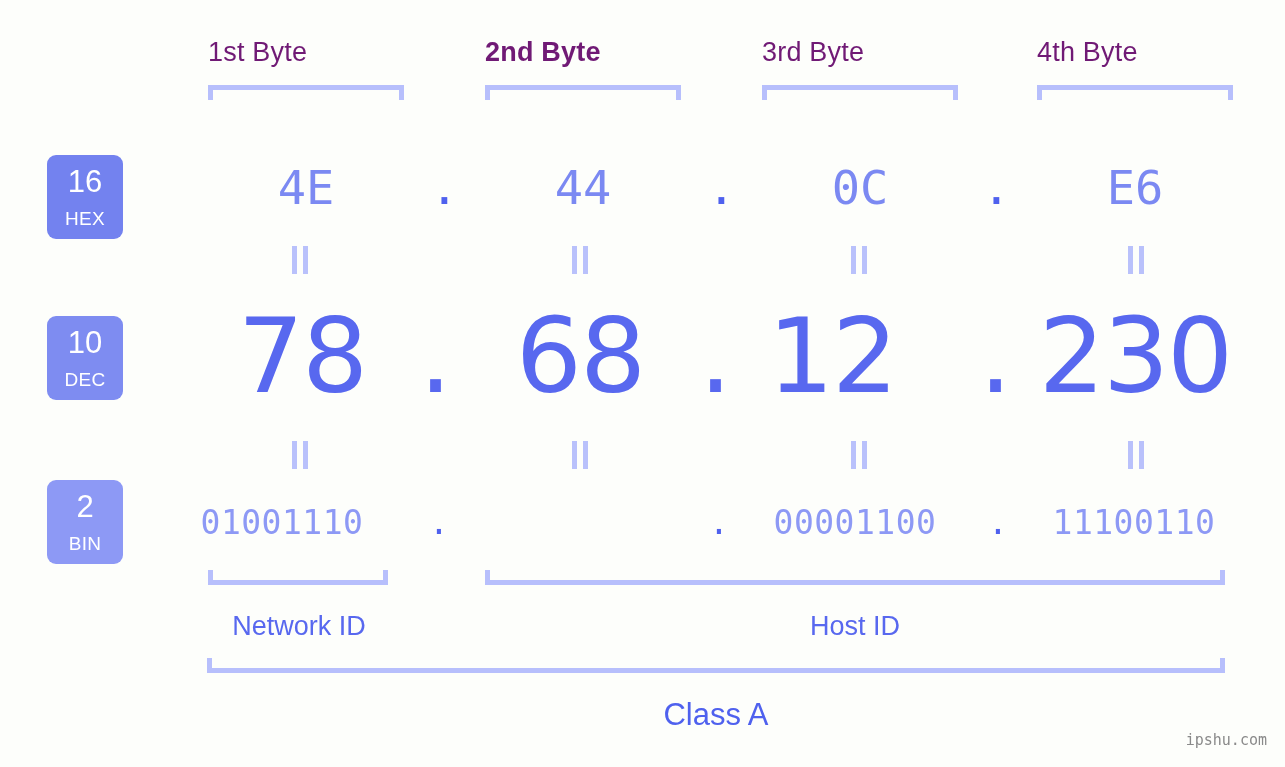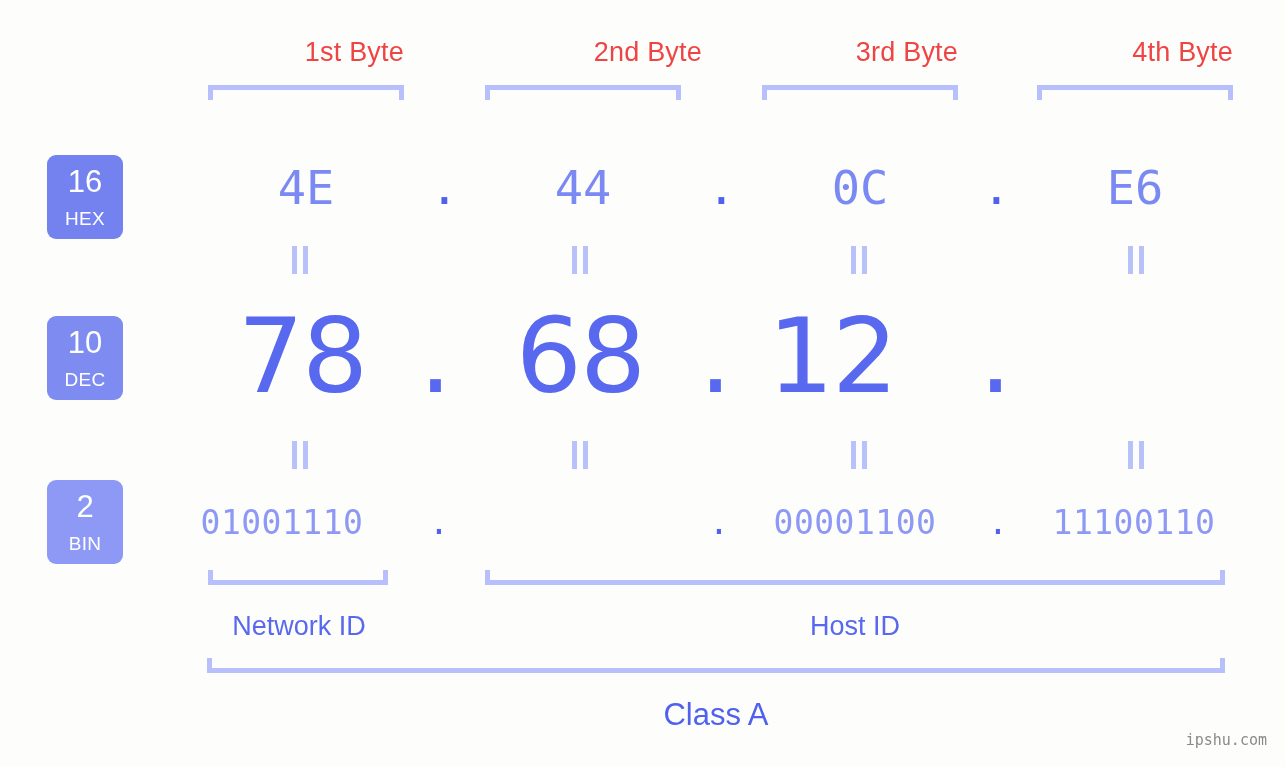--- a/index.html
+++ b/index.html
@@ -8,24 +8,24 @@
     width:1285px; height:767px;
     font-family:"Liberation Sans", sans-serif;
     position:relative;
     overflow:hidden;
   }
   .stage{ position:absolute; inset:0; }
 
   
   .byte-label{
     position:absolute;
-    color:#ef4444;
+    color:#701a75;
     font-size:27px;
     font-family:"Liberation Sans", sans-serif;
-    text-align:right;
+    text-align:left;
     white-space:nowrap;
     letter-spacing:0.2px;
   }
   
   .bracket-down{
     position:absolute;
     border-top:5px solid #b7bffc;
     border-left:5px solid #b7bffc;
     border-right:5px solid #b7bffc;
     height:15px;
@@ -129,21 +129,21 @@
     font-size:15px;
     letter-spacing:0px;
   }
 </style>
 </head>
 <body>
 
 <div class="stage">
 
   <div class="byte-label" style="left:208px; top:37px; width:196px;">1st Byte</div>
-  <div class="byte-label" style="left:506px; top:37px; width:196px;">2nd Byte</div>
+  <div class="byte-label" style="left:485px; top:37px; width:196px;font-weight:bold;">2nd Byte</div>
   <div class="byte-label" style="left:762px; top:37px; width:196px;">3rd Byte</div>
   <div class="byte-label" style="left:1037px; top:37px; width:196px;">4th Byte</div>
 
   <div class="bracket-down" style="left:208px; top:85px; width:196px;"></div>
   <div class="bracket-down" style="left:485px; top:85px; width:196px;"></div>
   <div class="bracket-down" style="left:762px; top:85px; width:196px;"></div>
   <div class="bracket-down" style="left:1037px; top:85px; width:196px;"></div>
 
   <div class="badge" style="left:47px; top:155px; height:84px; background:#7382ef;">
     <span class="num">16</span>
@@ -179,20 +179,21 @@
     <span class="num">10</span>
     <span class="nm">DEC</span>
   </div>
 
   <div class="cell dec-cell" style="left:200px; top:295px; width:204px;">78</div>
   <div class="dot dec" style="left:398px; top:295px; width:75px;">.</div>
   <div class="cell dec-cell" style="left:478px; top:295px; width:204px;">68</div>
   <div class="dot dec" style="left:678px; top:295px; width:75px;">.</div>
   <div class="cell dec-cell" style="left:730px; top:295px; width:204px;text-align:center;">12</div>
   <div class="dot dec" style="left:958px; top:295px; width:75px;">.</div>
+  <div class="cell dec-cell" style="left:1030px; top:295px; width:210px;">230</div>
 
   <div class="eq" style="left:291px; top:441px;">
       <i></i>
       <i></i>
     </div>
   <div class="eq" style="left:571px; top:441px;">
       <i></i>
       <i></i>
     </div>
   <div class="eq" style="left:850px; top:441px;">

